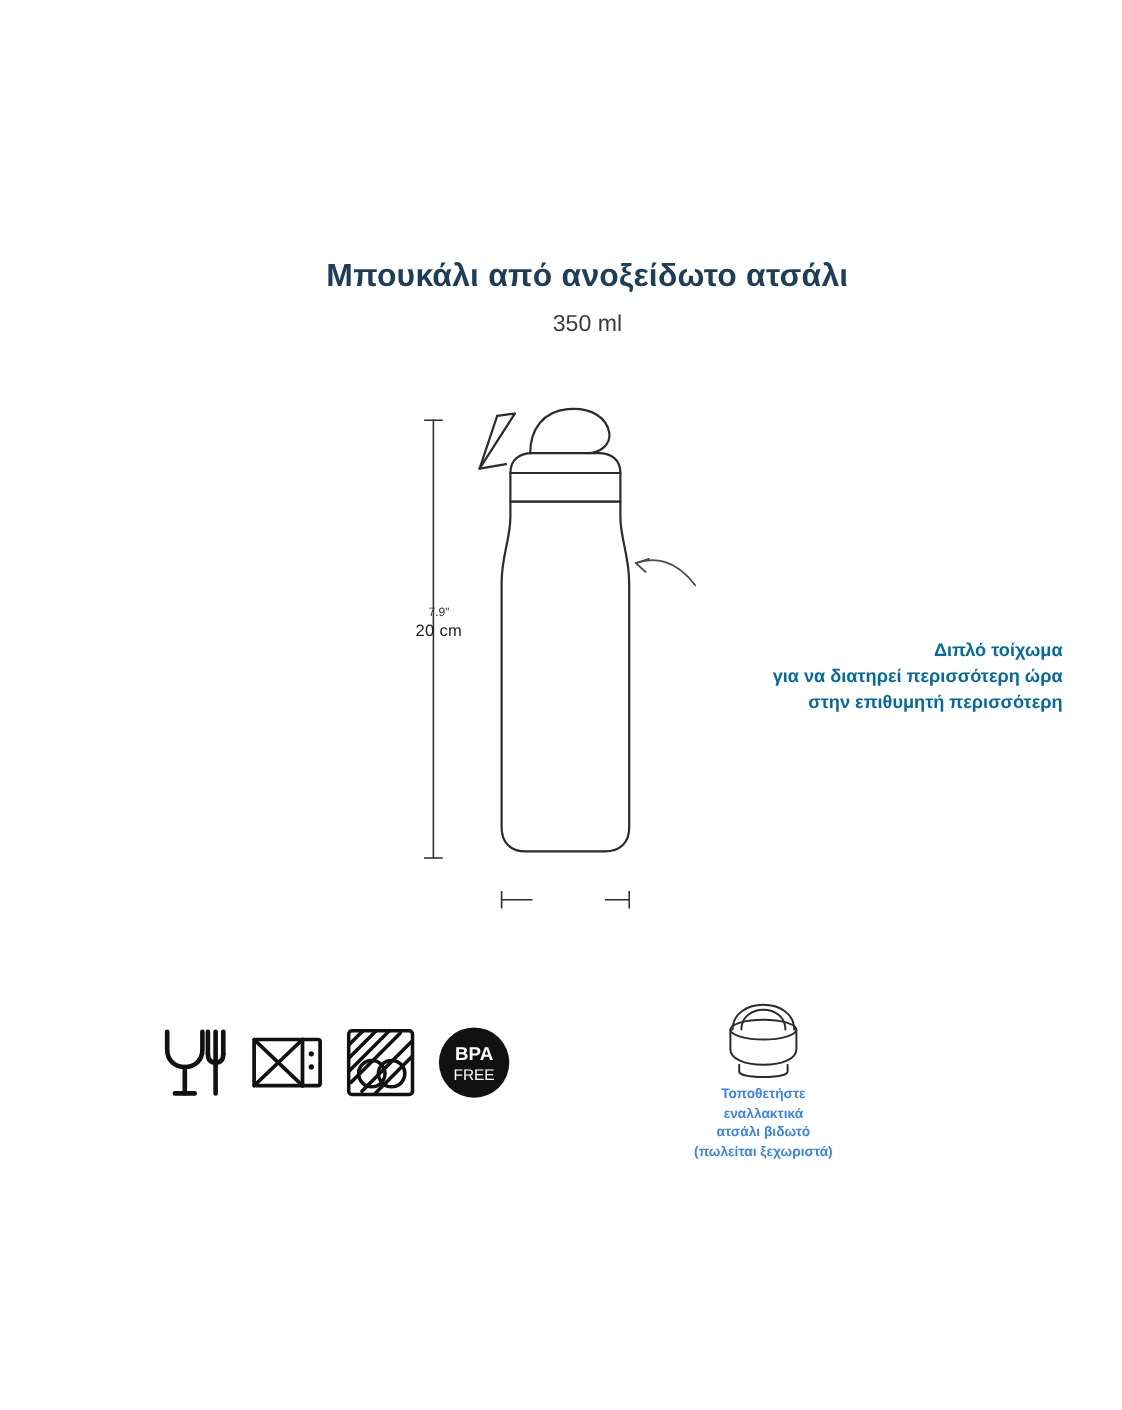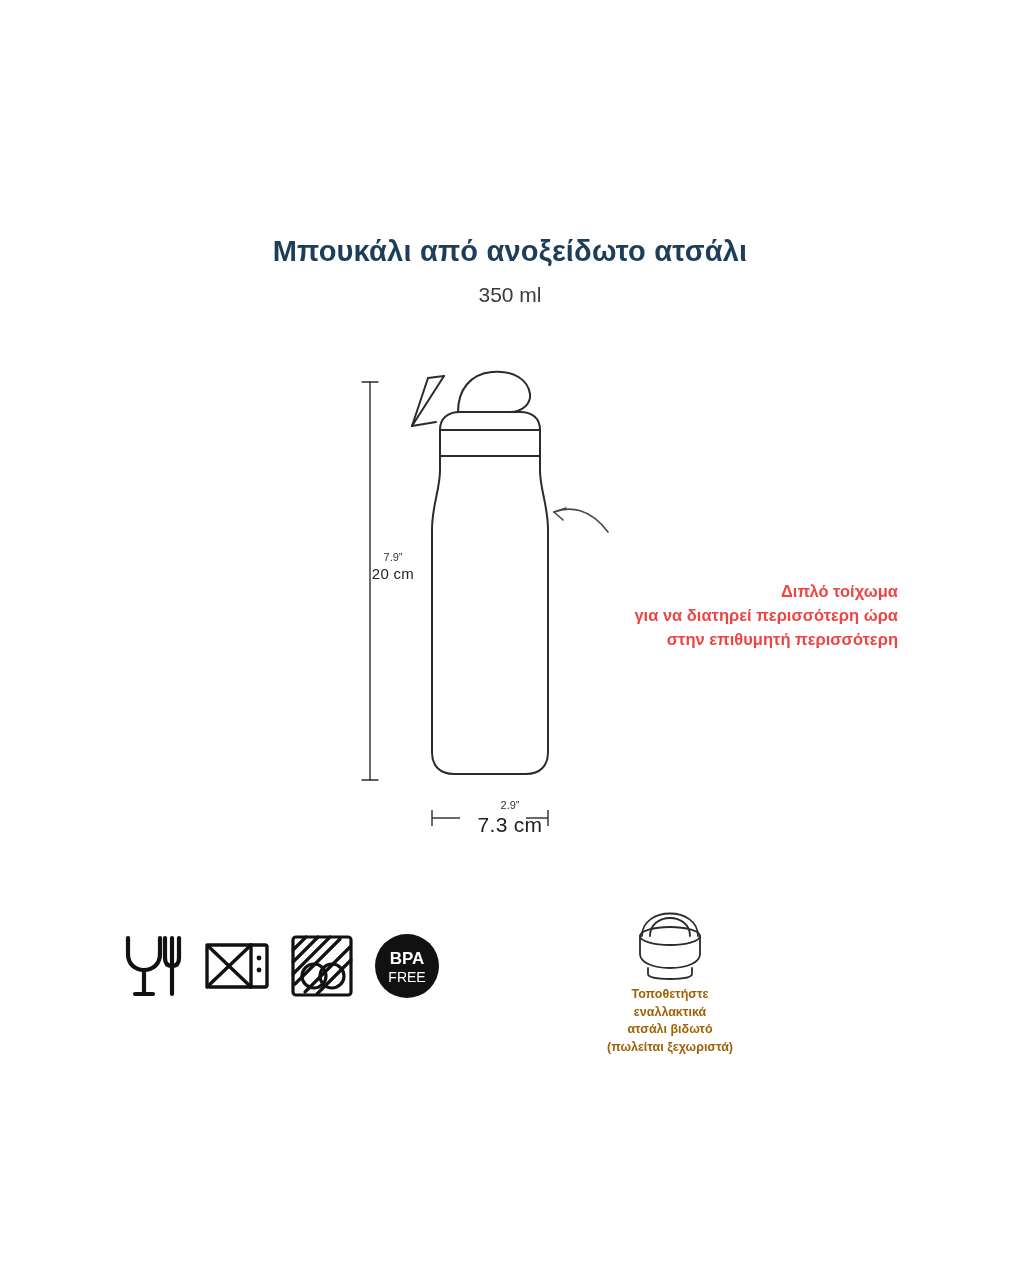--- a/index.html
+++ b/index.html
@@ -11,20 +11,21 @@
     height: 1282px;
     background: #ffffff;
     font-family: "Liberation Sans", sans-serif;
     color: #1d3557;
     position: relative;
     overflow: hidden;
   }
   .page {
     position: absolute;
     inset: 0;
+    margin-left: 24px;
   }
 
   
   .title {
     position: absolute;
     top: 235px;
     left: 0;
     width: 1020px;
     text-align: center;
     font-size: 29px;
@@ -47,21 +48,21 @@
   .diagram {
     position: absolute;
     top: 360px;
     left: 340px;
     width: 320px;
     height: 500px;
   }
 
   .dim-height-label {
     position: absolute;
-    left: 348px;
+    left: 330px;
     top: 552px;
     width: 90px;
     text-align: center;
     line-height: 1.05;
   }
   .dim-height-label .inch {
     font-size: 11px;
     color: #333;
     display: block;
     margin-bottom: 2px;
@@ -90,27 +91,27 @@
   .dim-width-label .cm {
     font-size: 21px;
     color: #222;
     display: block;
     letter-spacing: 0.3px;
   }
 
   
   .callout {
     position: absolute;
-    left: 548px;
+    left: 592px;
     top: 580px;
     width: 350px;
     text-align: right;
     font-size: 16.5px;
     font-weight: bold;
-    color: #ef4444;
+    color: #0369a1;
     line-height: 1.45;
   }
   .callout span { display: block; }
 
   
   .certs {
     position: absolute;
     left: 118px;
     top: 930px;
     display: flex;
@@ -126,21 +127,21 @@
   }
 
   
   .accessory {
     position: absolute;
     text-align: center;
   }
   .accessory .acc-caption {
     font-size: 12.5px;
     font-weight: bold;
-    color: #a16207;
+    color: #3b82f6;
     line-height: 1.4;
     margin-top: 6px;
   }
   .accessory .acc-caption span { display: block; }
 
   .acc-screw { left: 590px; top: 880px; width: 160px; }
   .acc-straw { left: 740px; top: 870px; width: 190px; }
 
   svg { display: block; }
 </style>
@@ -202,24 +203,20 @@
         <line x1="208" y1="450" x2="208" y2="466"></line>
       </g>
     </svg>
   </div>
 
   <div class="dim-height-label">
     <span class="inch">7.9”</span>
     <span class="cm">20 cm</span>
   </div>
 
-  <div class="dim-width-label">
-    <span class="inch">2.9”</span>
-    <span class="cm">7.3 cm</span>
-  </div>
 
   <div class="callout">
     <span>Διπλό τοίχωμα</span>
     <span>για να διατηρεί περισσότερη ώρα</span>
     <span>στην επιθυμητή περισσότερη</span>
   </div>
 
   <div class="certs">
 
     <div class="cert-item">

